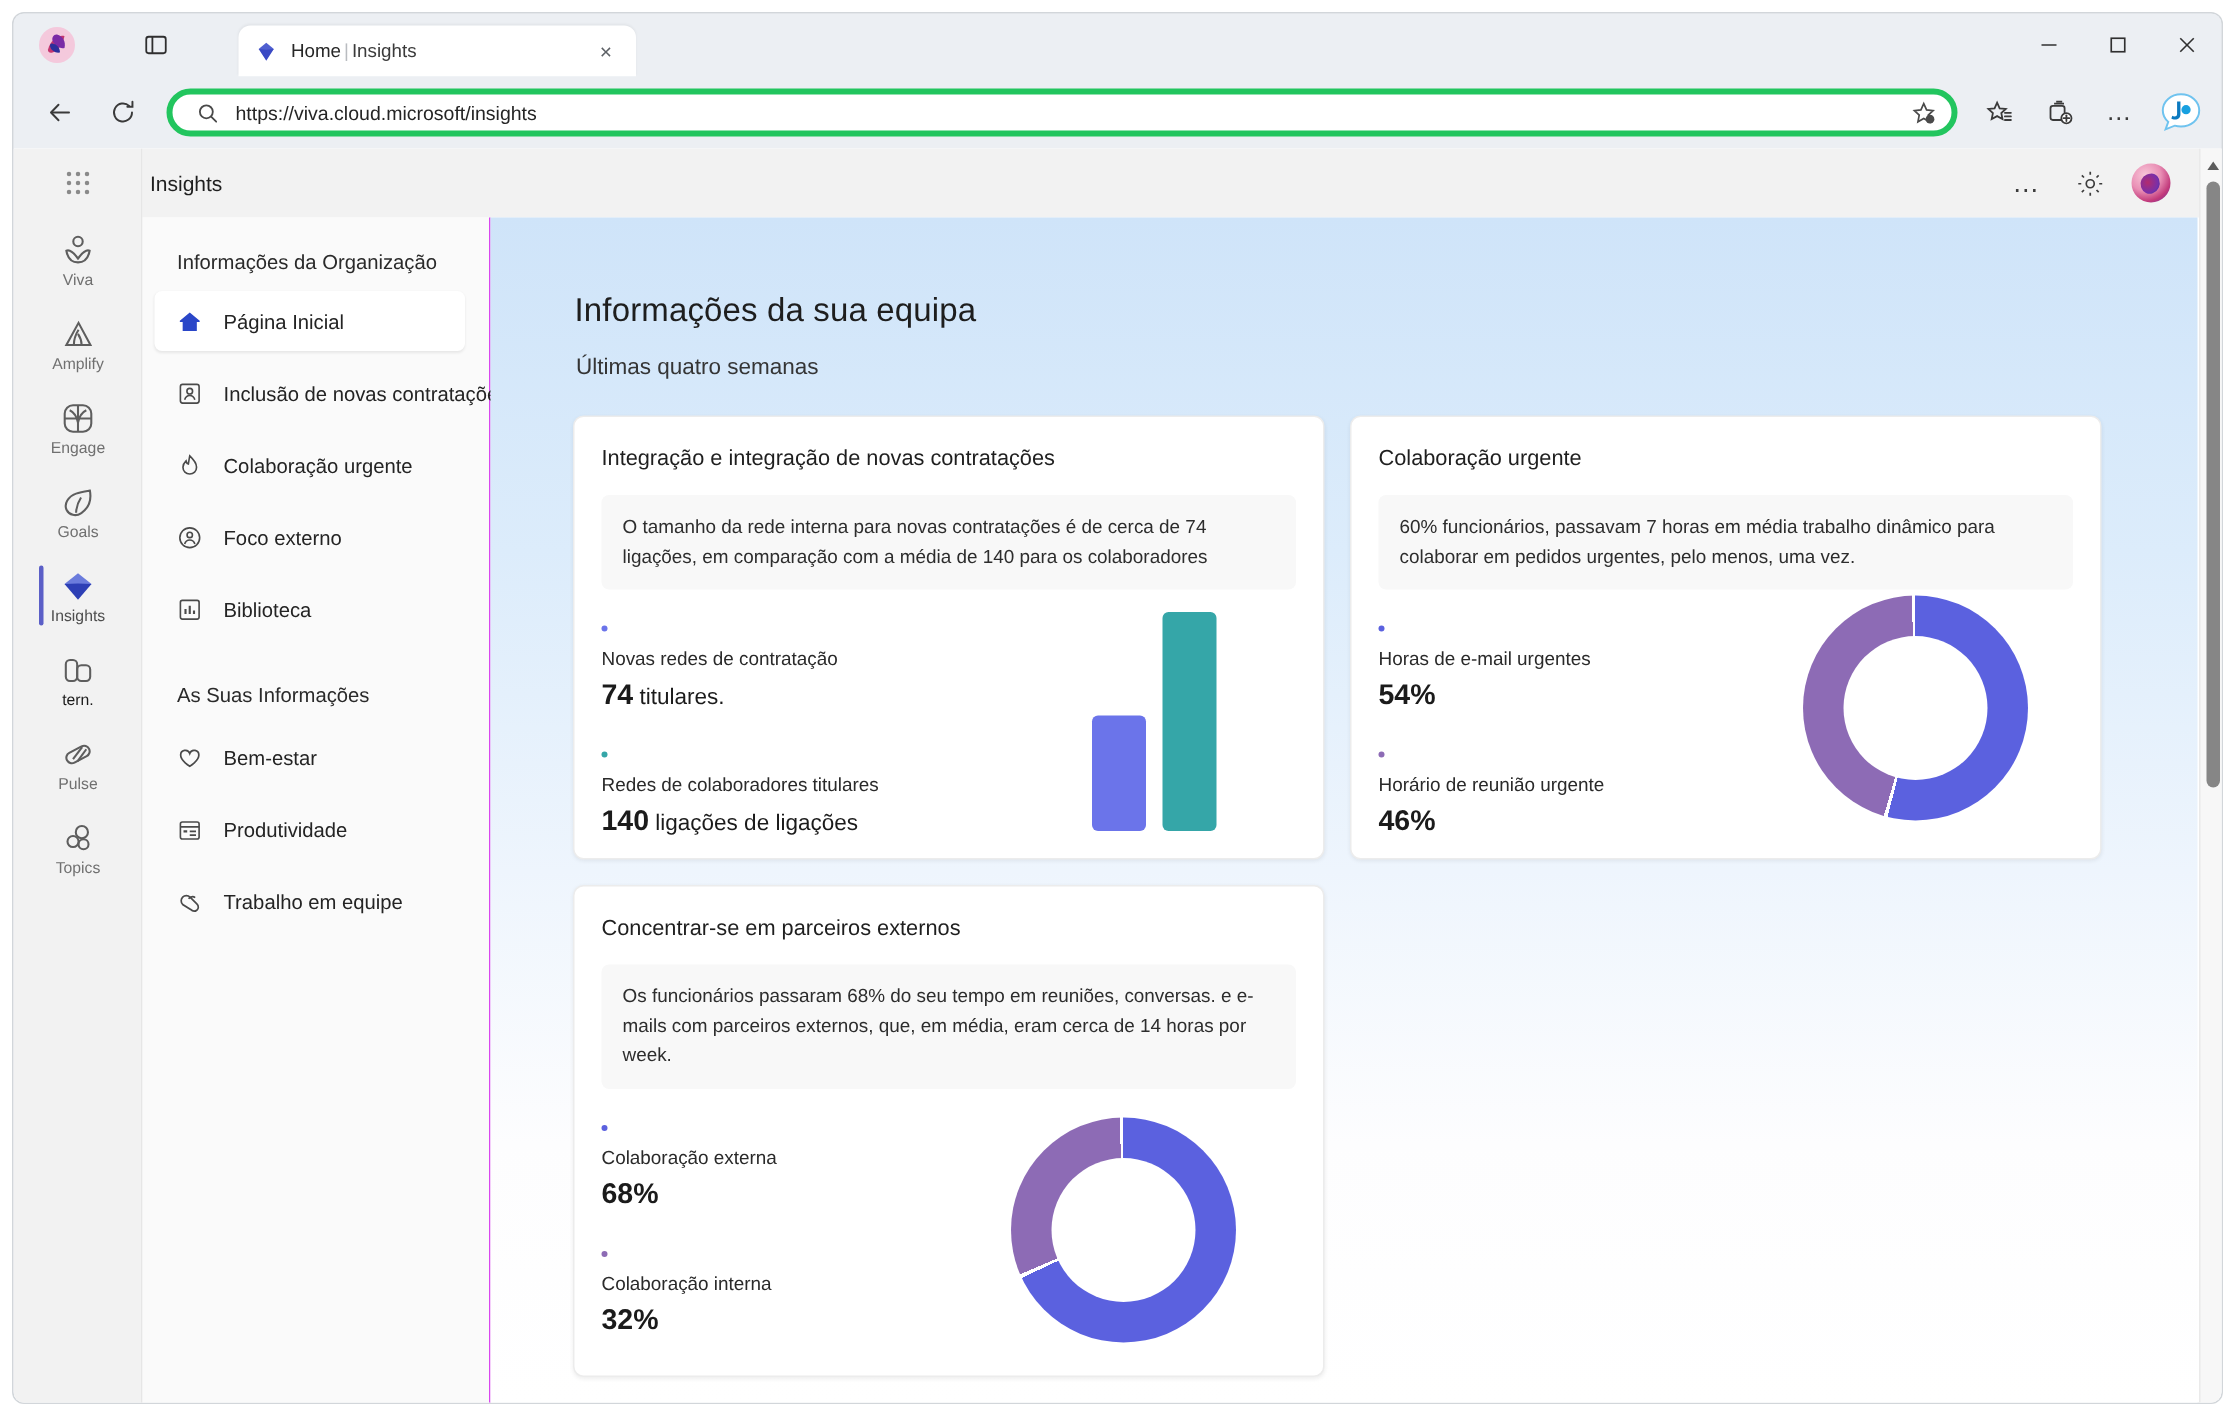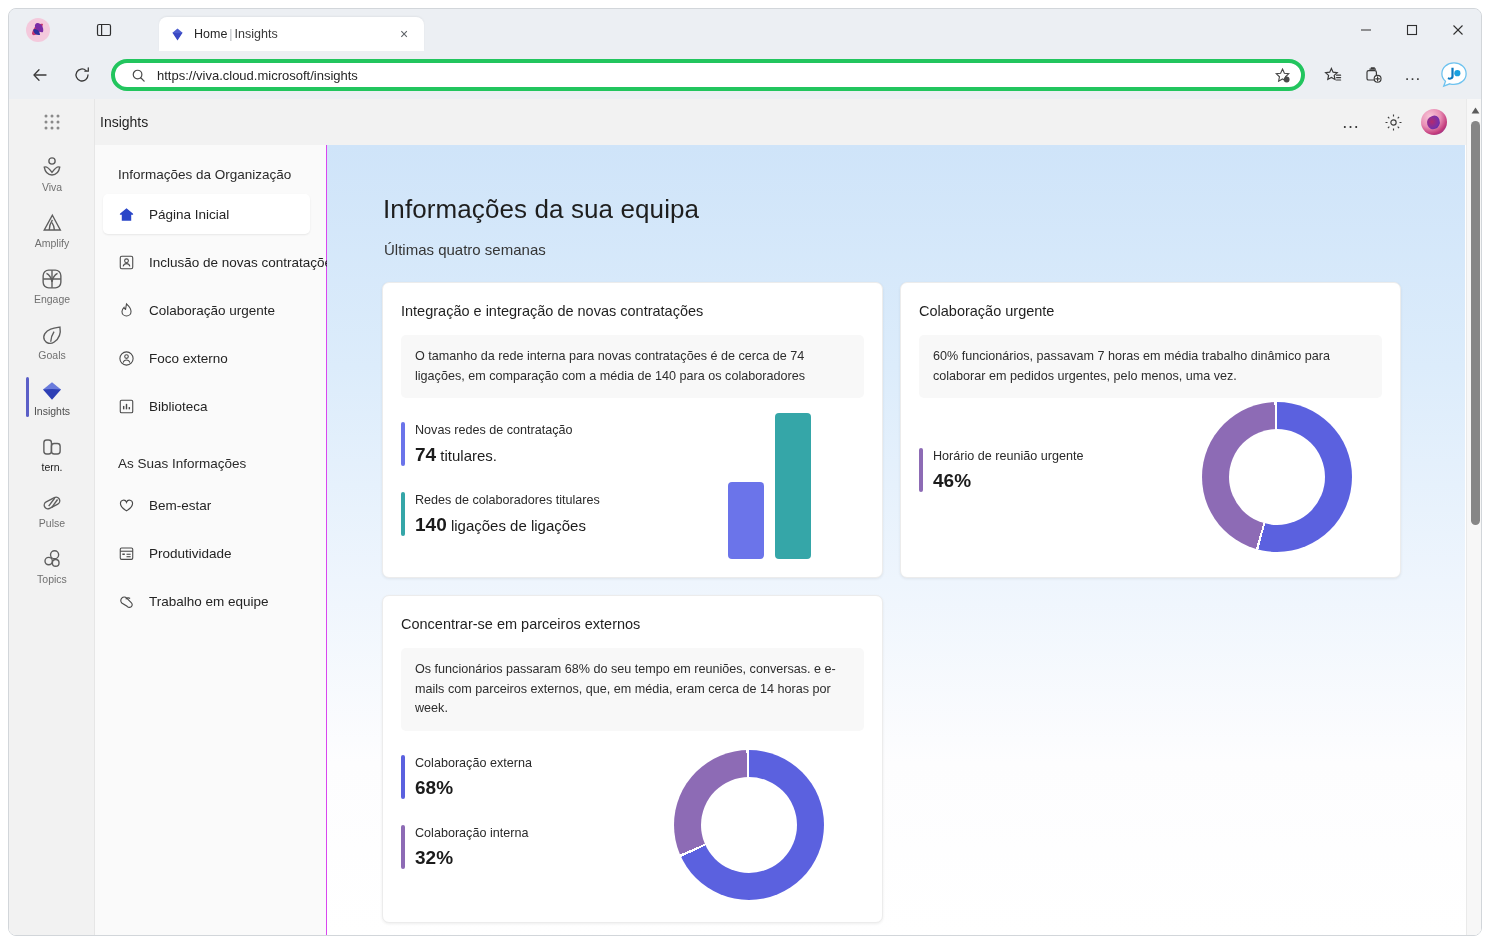--- a/index.html
+++ b/index.html
@@ -195,21 +195,21 @@
   .nav-item .ni-label { white-space: nowrap; }
 
   
   .content {
     position: absolute; left: 318px; top: 46px;
     width: 1138px; height: 792px;
     background:
       linear-gradient(180deg, #cfe4f9 0%, #dcecfb 28%, #eef5fd 55%, #fdfdfe 78%, #ffffff 100%);
     overflow: hidden;
   }
-  .page-title { font-size: 26px; font-weight: 400; color: #1e1e1e; margin: 49px 0 0 56px; letter-spacing: .1px;}
+  .page-title { font-size: 22px; font-weight: 400; color: #1e1e1e; margin: 49px 0 0 56px; letter-spacing: .1px;}
   .page-sub { font-size: 15px; color: #353535; margin: 16px 0 0 57px; }
 
   .cards {
     margin: 24px 0 0 55px;
     display: flex; flex-wrap: wrap;
     gap: 17px;
     width: 1032px;
   }
   .card {
     background: #ffffff;
@@ -223,21 +223,21 @@
   .card.tall { height: 296px; }
   .card.tall2 { height: 328px; }
   .card-title { font-size: 14.5px; color: #1f1f1f; margin-bottom: 16px; }
   .card-note {
     background: #f8f8f8; border-radius: 5px;
     padding: 12px 14px;
     font-size: 12.6px; line-height: 1.55; color: #2d2d2d;
   }
 
   .stats { margin-top: 24px; width: 315px; }
-  .stat { display: flex; gap: 10px; margin-bottom: 26px; }
+  .stat { display: flex; gap: 10px; margin-bottom: 26px; flex-direction: column; }
   .stat-bar { width: 4px; border-radius: 2px; flex: 0 0 4px; }
   .stat-body { padding-top: 1px; }
   .stat-label { font-size: 12.6px; color: #2a2a2a; margin-bottom: 7px; }
   .stat-value { font-size: 15px; color: #1b1b1b; }
   .stat-value .num { font-weight: 700; font-size: 19px; }
 
   
   .barchart {
     position: absolute; right: 44px; bottom: 18px;
     width: 110px; height: 150px;
@@ -626,20 +626,24 @@
             <div class="bar" style="height:146px;background:#35a6a8"></div>
           </div>
         </div>
 
         <div class="card tall">
           <div class="card-title">Colaboração urgente</div>
           <div class="card-note">60% funcionários, passavam 7 horas em média trabalho dinâmico para colaborar em pedidos urgentes, pelo menos, uma vez.</div>
           <div class="stats">
             <div class="stat">
               <span class="stat-bar" style="background:#5b61df"></span>
+              <span class="stat-body">
+                <span class="stat-label" style="display:block">Horas de e-mail urgentes</span>
+                <span class="stat-value"><span class="num">54%</span></span>
+              </span>
             </div>
             <div class="stat">
               <span class="stat-bar" style="background:#8d6bb5"></span>
               <span class="stat-body">
                 <span class="stat-label" style="display:block">Horário de reunião urgente</span>
                 <span class="stat-value"><span class="num">46%</span></span>
               </span>
             </div>
           </div>
           <div class="donut donut-2" style="background:conic-gradient(#5b61df 0deg 194.4deg, #ffffff 194.4deg 196.4deg, #8d6bb5 196.4deg 358deg, #ffffff 358deg 360deg);"></div>

